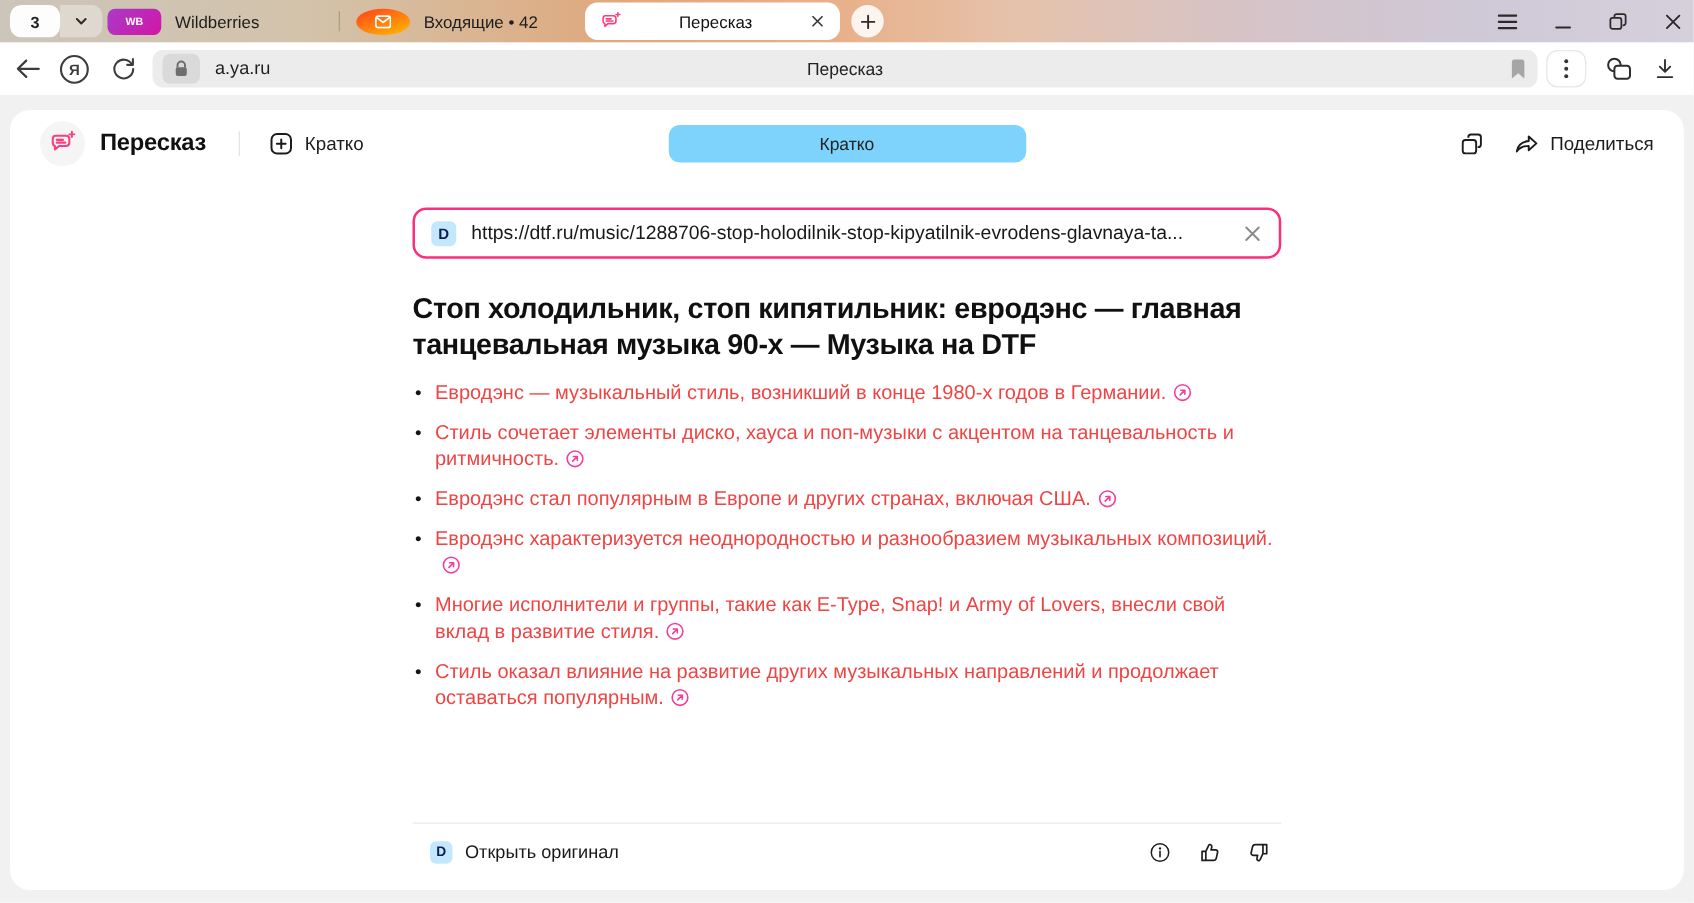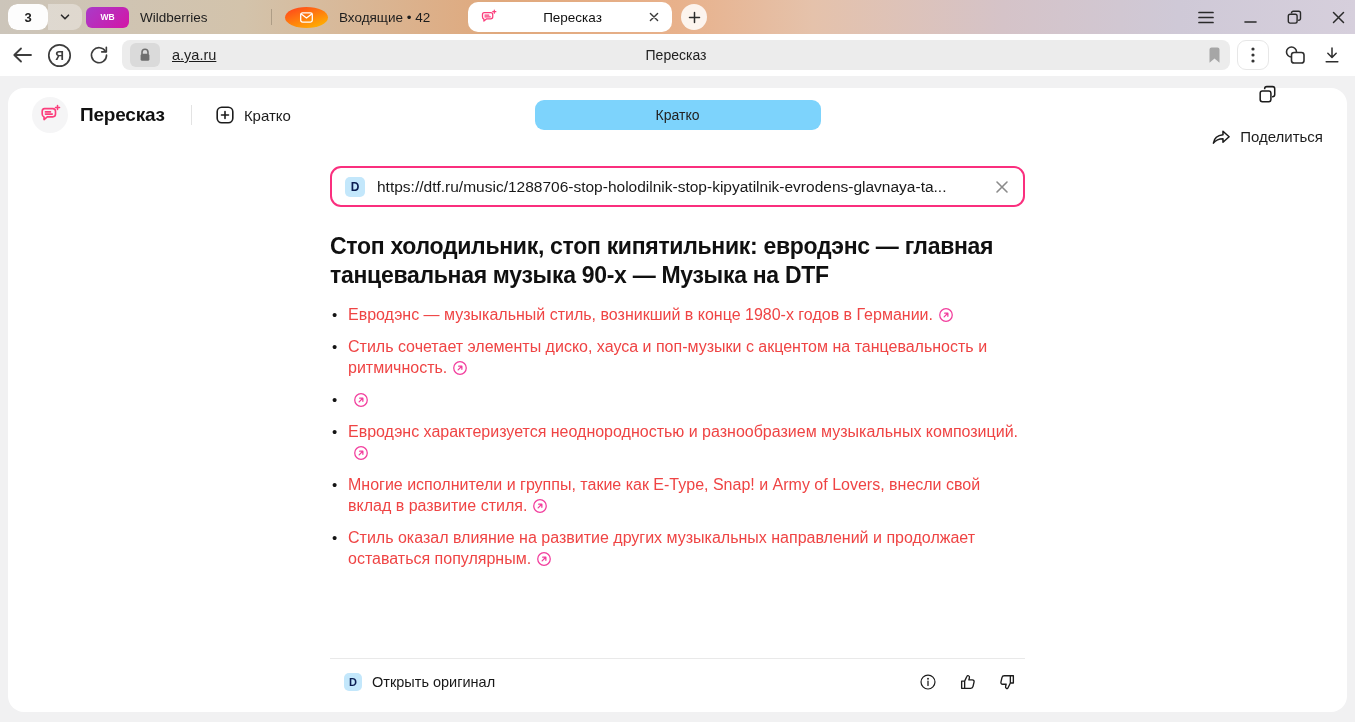--- a/index.html
+++ b/index.html
@@ -35,21 +35,21 @@
   .win-controls { position:absolute; right:10px; top:0; height:34px; display:flex; align-items:center; gap:30px; }
 
   
   .toolbar { position:absolute; top:34px; left:0; right:0; height:42px; background:#ffffff; display:flex; align-items:center; }
   .tb-icon { display:flex; align-items:center; justify-content:center; }
   .tb-back { position:absolute; left:12px; }
   .tb-ya { position:absolute; left:47px; }
   .tb-refresh { position:absolute; left:88px; }
   .urlbar {
     position:absolute; left:122px; right:125px; top:6px; height:30px;
-    background:#ececec; border-radius:8px; display:flex; align-items:center; padding:0 8px;text-decoration:underline;
+    background:#ececec; border-radius:8px; display:flex; align-items:center; padding:0 8px;
   }
   .lock-badge { width:30px; height:24px; background:#dadada; border-radius:6px; display:flex; align-items:center; justify-content:center; margin-right:12px; }
   .urlbar .domain { font-size:14.5px; color:#1f1f1f; }
   .urlbar .page-title { position:absolute; left:0; right:0; text-align:center; font-size:14px; color:#222; pointer-events:none; }
   .urlbar .bookmark { margin-left:auto; }
   .tb-dots { position:absolute; right:86px; top:6px; width:32px; height:30px; background:#fff; border:1px solid #e7e7e7; border-radius:9px; display:flex; align-items:center; justify-content:center; }
   .tb-collections { position:absolute; right:48px; }
   .tb-download { position:absolute; right:13px; }
 
   
@@ -62,21 +62,21 @@
   .app-title { font-size:19px; font-weight:700; color:#111; letter-spacing:-0.2px; }
   .hdr-sep { width:1px; height:20px; background:#e3e3e3; margin:0 24px 0 26px; }
   .new-btn { display:flex; align-items:center; gap:10px; font-size:15px; color:#1c1c1c; cursor:pointer; }
   .segmented {
     position:absolute; left:50%; transform:translateX(-50%); top:12px;
     width:286px; height:30px; background:#7dd3fc; border-radius:9px;
     display:flex; align-items:center; padding:1px;
   }
   .segment { flex:1; height:28px; display:flex; align-items:center; justify-content:center; font-size:14px; color:#222; border-radius:8px; cursor:pointer; }
   .segment.selected { background:#fff; border:1px solid #e4e4e4; box-shadow:0 1px 2px rgba(0,0,0,0.06); }
-  .hdr-right { margin-left:auto; display:flex; align-items:center; gap:24px;flex-direction:column; }
+  .hdr-right { margin-left:auto; display:flex; align-items:center; gap:24px; }
   .share-btn { display:flex; align-items:center; gap:9px; font-size:15px; color:#1c1c1c; cursor:pointer; }
 
   
   .content { flex:1; width:695px; margin:0 auto; display:flex; flex-direction:column; min-height:0; }
   .source-pill {
     margin-top:24px; height:41px; border:2px solid #fa2f7e; border-radius:11px;
     display:flex; align-items:center; padding:0 13px; gap:12px; flex:none;
   }
   .dtf-fav { width:20px; height:20px; border-radius:5px; background:#c3e7fb; color:#0b1d52; font-weight:700; font-size:12px; display:flex; align-items:center; justify-content:center; flex:none; }
   .source-pill .url { flex:1; font-size:15.5px; color:#191919; white-space:nowrap; overflow:hidden; }
@@ -285,21 +285,21 @@
 
     <ul class="summary-list">
       <li><span>Евродэнс — музыкальный стиль, возникший в конце 1980-х годов в Германии.</span><span class="link-ico"><svg width="16" height="16" viewBox="0 0 24 24">
               <circle cx="12" cy="12" r="9.4" fill="none" stroke="#f23e9d" stroke-width="1.9"></circle>
               <path d="M9.2 14.8 L14.6 9.4 M10 9.2 H14.8 V14" fill="none" stroke="#f23e9d" stroke-width="1.9" stroke-linecap="round" stroke-linejoin="round"></path>
             </svg></span></li>
       <li><span>Стиль сочетает элементы диско, хауса и поп-музыки с акцентом на танцевальность и ритмичность.</span><span class="link-ico"><svg width="16" height="16" viewBox="0 0 24 24">
               <circle cx="12" cy="12" r="9.4" fill="none" stroke="#f23e9d" stroke-width="1.9"></circle>
               <path d="M9.2 14.8 L14.6 9.4 M10 9.2 H14.8 V14" fill="none" stroke="#f23e9d" stroke-width="1.9" stroke-linecap="round" stroke-linejoin="round"></path>
             </svg></span></li>
-      <li><span class="link-ico"><svg width="16" height="16" viewBox="0 0 24 24">
+      <li><span>Евродэнс стал популярным в Европе и других странах, включая США.</span><span class="link-ico"><svg width="16" height="16" viewBox="0 0 24 24">
               <circle cx="12" cy="12" r="9.4" fill="none" stroke="#f23e9d" stroke-width="1.9"></circle>
               <path d="M9.2 14.8 L14.6 9.4 M10 9.2 H14.8 V14" fill="none" stroke="#f23e9d" stroke-width="1.9" stroke-linecap="round" stroke-linejoin="round"></path>
             </svg></span></li>
       <li><span>Евродэнс характеризуется неоднородностью и разнообразием музыкальных композиций.</span><span class="link-ico"><svg width="16" height="16" viewBox="0 0 24 24">
               <circle cx="12" cy="12" r="9.4" fill="none" stroke="#f23e9d" stroke-width="1.9"></circle>
               <path d="M9.2 14.8 L14.6 9.4 M10 9.2 H14.8 V14" fill="none" stroke="#f23e9d" stroke-width="1.9" stroke-linecap="round" stroke-linejoin="round"></path>
             </svg></span></li>
       <li><span>Многие исполнители и группы, такие как E-Type, Snap! и Army of Lovers, внесли свой вклад в развитие стиля.</span><span class="link-ico"><svg width="16" height="16" viewBox="0 0 24 24">
               <circle cx="12" cy="12" r="9.4" fill="none" stroke="#f23e9d" stroke-width="1.9"></circle>
               <path d="M9.2 14.8 L14.6 9.4 M10 9.2 H14.8 V14" fill="none" stroke="#f23e9d" stroke-width="1.9" stroke-linecap="round" stroke-linejoin="round"></path>

